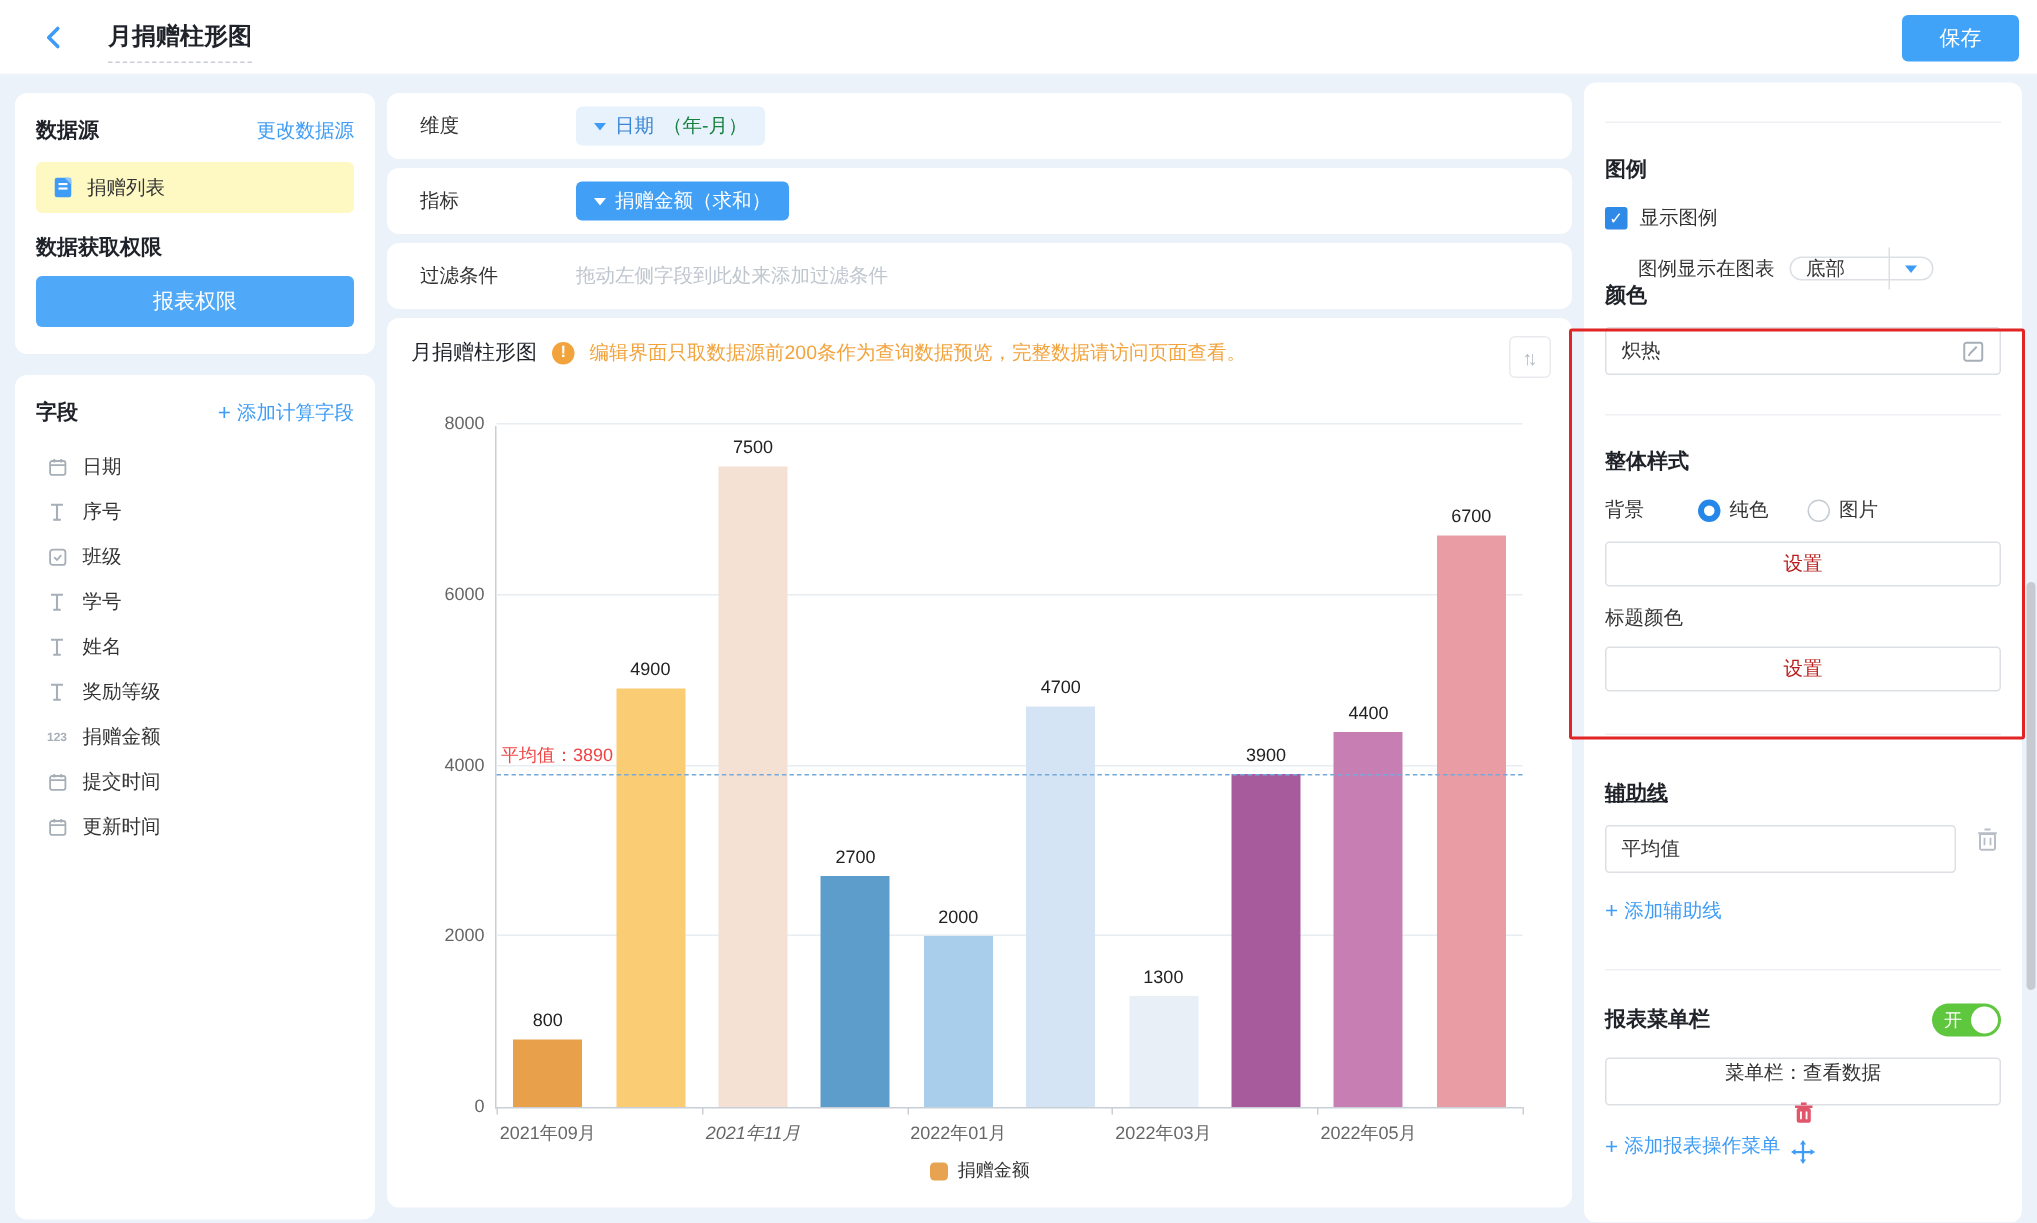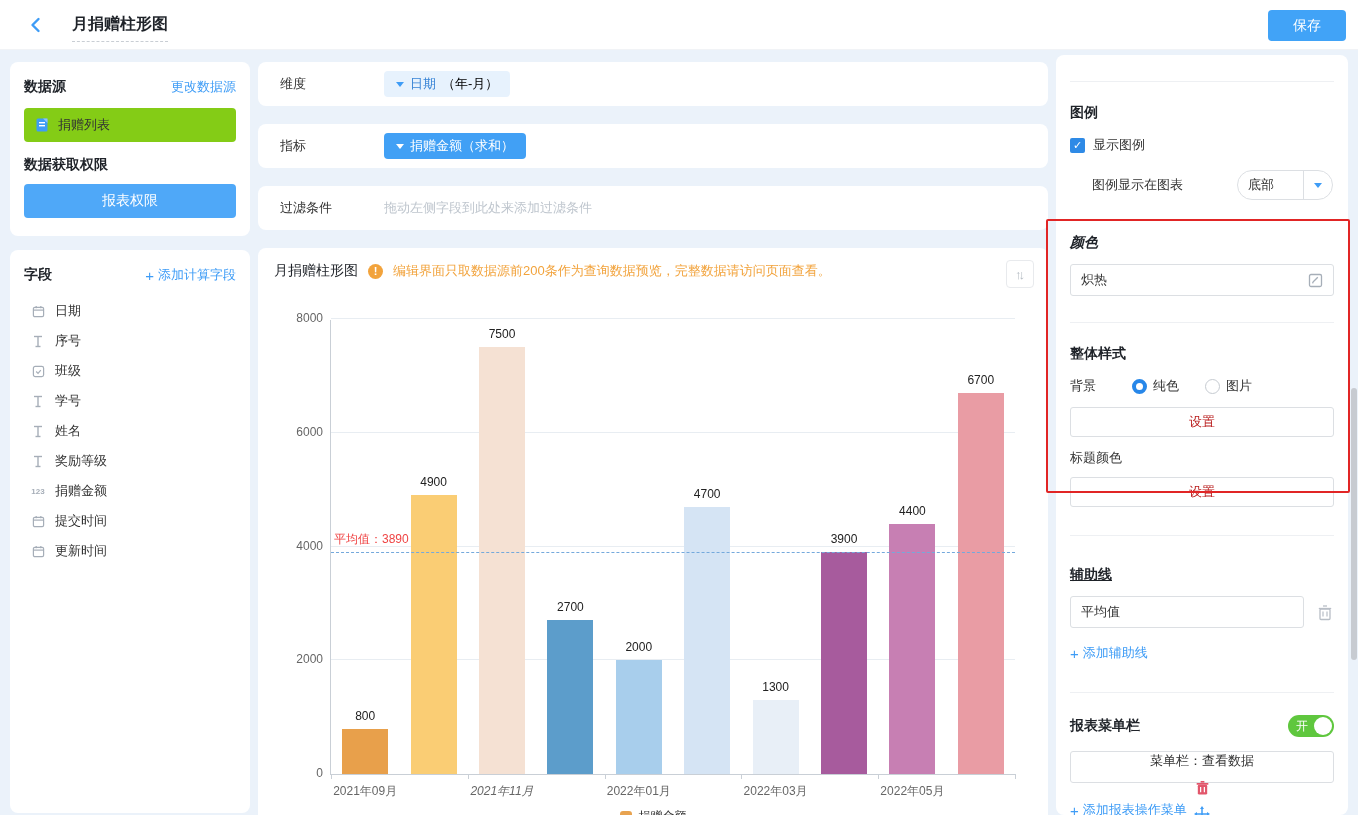--- a/index.html
+++ b/index.html
@@ -16,34 +16,34 @@
   
   .card { background:#fff; border-radius:8px; }
 
   
   .left-col { position:absolute; left:10px; top:62px; width:240px; }
   .card-ds { padding:16px 14px 18px; }
   .card-head { display:flex; justify-content:space-between; align-items:center; margin-bottom:12px; }
   .sec-title { font-size:14px; font-weight:bold; color:#1F2329; }
   .link { color:#3E9CF6; font-size:13px; cursor:pointer; text-decoration:none; display:inline-flex; align-items:center; gap:4px; }
   .plus { font-size:15px; line-height:1; }
-  .ds-item { display:flex; align-items:center; gap:8px; background:#84cc16; border-radius:4px; height:34px; padding:0 10px; margin-bottom:14px; cursor:pointer; }
+  .ds-item { display:flex; align-items:center; gap:8px; background:#fef9c3; border-radius:4px; height:34px; padding:0 10px; margin-bottom:14px; cursor:pointer; }
   .perm-btn { width:100%; height:34px; margin-top:10px; background:#4FA8F8; color:#fff; border:none; border-radius:4px; font-size:14px; cursor:pointer; }
   .card-fields { margin-top:14px; padding:16px 14px; height:563px; }
   .field-row { display:flex; align-items:center; gap:9px; height:30px; padding-left:6px; cursor:grab; color:#333; }
   .f-ic { width:16px; height:16px; display:inline-flex; align-items:center; justify-content:center; color:#A6AEB8; flex:0 0 16px; }
   .num-ic { font-size:8px; font-weight:bold; color:#A6AEB8; letter-spacing:0; }
 
   
   .center-col { position:absolute; left:258px; top:62px; width:790px; }
-  .row-card { background:#fff; border-radius:8px; height:44px; display:flex; align-items:center; margin-bottom:18px; padding-left:22px; }
+  .row-card { background:#fff; border-radius:8px; height:44px; display:flex; align-items:center; margin-bottom:6px; padding-left:22px; }
   .row-label { width:104px; font-size:13px; color:#333; flex:0 0 104px; }
   .pill { display:inline-flex; align-items:center; gap:6px; height:26px; padding:0 12px; border-radius:4px; font-size:13px; cursor:pointer; }
   .pill-dim { background:#E7F2FD; color:#3884D6; }
-  .pill-dim .sub { color:#000000; }
+  .pill-dim .sub { color:#15803d; }
   .pill-metric { background:#41A0F5; color:#fff; }
   .caret { width:0; height:0; border-left:4px solid transparent; border-right:4px solid transparent; border-top:5px solid #3E9CF6; display:inline-block; }
   .pill-metric .caret { border-top-color:#fff; }
   .placeholder { color:#BFC6CE; font-size:13px; }
 
   
   .chart-card { background:#fff; border-radius:8px; height:593px; position:relative; padding:14px 16px; }
   .chart-head { display:flex; align-items:center; gap:10px; }
   .chart-title { font-size:14px; color:#1F2329; font-weight:500; }
   .warn-ic { width:15px; height:15px; border-radius:50%; background:#F2A33C; color:#fff; font-size:11px; font-weight:bold; display:inline-flex; align-items:center; justify-content:center; flex:0 0 15px; }
@@ -64,34 +64,34 @@
   .legend-swatch { width:12px; height:12px; border-radius:3px; }
   .legend-label { font-size:12px; color:#333; }
 
   
   .right-col { position:absolute; left:1056px; top:55px; width:292px; height:760px; padding:0 14px; overflow:hidden; }
   .divider { height:1px; background:#EEF0F3; }
   .rp-h3 { font-size:14px; font-weight:bold; color:#1F2329; }
   .chk-row { display:flex; align-items:center; gap:8px; margin-top:14px; cursor:pointer; }
   .checkbox { width:15px; height:15px; background:#2E8AE6; border-radius:2px; color:#fff; font-size:11px; display:inline-flex; align-items:center; justify-content:center; }
   .dd-row { display:flex; align-items:center; gap:10px; margin-top:16px; padding-left:22px; }
-  .select { width:96px; height:30px; border:1px solid #DCDFE3; border-radius:15px; display:flex; align-items:center; cursor:pointer; background:#fff;margin-left:44px; }
+  .select { width:96px; height:16px; border:1px solid #DCDFE3; border-radius:15px; display:flex; align-items:center; cursor:pointer; background:#fff; }
   .select .sel-val { flex:1; padding-left:10px; font-size:13px; color:#333; }
   .select .sel-sep { width:1px; height:28px; background:#DCDFE3; }
   .select .sel-caret { width:28px; display:flex; align-items:center; justify-content:center; }
   .text-input { height:32px; border:1px solid #DCDFE3; border-radius:3px; background:#fff; display:flex; align-items:center; padding:0 10px; font-size:13px; color:#333; }
   .radio-row { display:flex; align-items:center; margin-top:14px; }
   .radio-row .rlabel { width:62px; color:#333; }
   .radio { width:15px; height:15px; border-radius:50%; display:inline-block; margin-right:6px; vertical-align:-3px; }
   .radio.on { border:4.5px solid #2787E9; background:#fff; }
   .radio.off { border:1.5px solid #C6CBD1; background:#fff; }
   .radio-opt { display:inline-flex; align-items:center; cursor:pointer; margin-right:26px; color:#333; }
   .set-btn { width:100%; height:30px; background:#fff; border:1px solid #DCDFE3; border-radius:3px; font-size:13px; color:#b91c1c; cursor:pointer; }
   .sub-label { font-size:13px; color:#333; }
-  .aux-row { display:flex; align-items:center; gap:12px; }
+  .aux-row { display:flex; align-items:flex-start; gap:12px; }
   .menu-head { display:flex; align-items:center; justify-content:space-between; }
   .toggle { width:46px; height:22px; background:#5FC73E; border-radius:11px; position:relative; cursor:pointer; }
   .toggle .t-label { position:absolute; left:8px; top:3px; color:#fff; font-size:12px; }
   .toggle .knob { position:absolute; right:2px; top:2px; width:18px; height:18px; background:#fff; border-radius:50%; }
   .menu-item-box { height:32px; border:1px solid #DCDFE3; border-radius:3px; display:flex; align-items:center; padding:0 10px; gap:10px; background:#fff; }
   .menu-item-box .mi-label { flex:1; color:#333; }
   .icon-btn { width:18px; height:18px; display:inline-flex; align-items:center; justify-content:center; cursor:pointer; }
 
   
   .red-box { position:absolute; left:1046px; top:219px; width:304px; height:274px; border:2px solid #E12525; border-radius:2px; pointer-events:none; z-index:9; }
@@ -328,21 +328,21 @@
       <span class="sub-label">图例显示在图表</span>
       <span class="select">
         <span class="sel-val">底部</span>
         <span class="sel-sep"></span>
         <span class="sel-caret">
             <span class="caret"></span>
           </span>
       </span>
     </div>
 
-    <div class="rp-h3" style="margin-top:34px;font-style:italic;">颜色</div>
+    <div class="rp-h3" style="">颜色</div>
     <div class="text-input" style="margin-top:12px;">
       <span style="flex:1;">炽热</span>
       <svg width="15" height="15" viewBox="0 0 15 15">
           <rect x="1.5" y="1.5" width="12" height="12" rx="1.5" fill="none" stroke="#A6AEB8" stroke-width="1.3"></rect>
           <line x1="9.8" y1="4.2" x2="5" y2="9" stroke="#A6AEB8" stroke-width="1.3"></line>
           <line x1="5" y1="9" x2="4.6" y2="10.4" stroke="#A6AEB8" stroke-width="1.3"></line>
         </svg>
     </div>
 
     <div class="divider" style="margin-top:26px;"></div>

